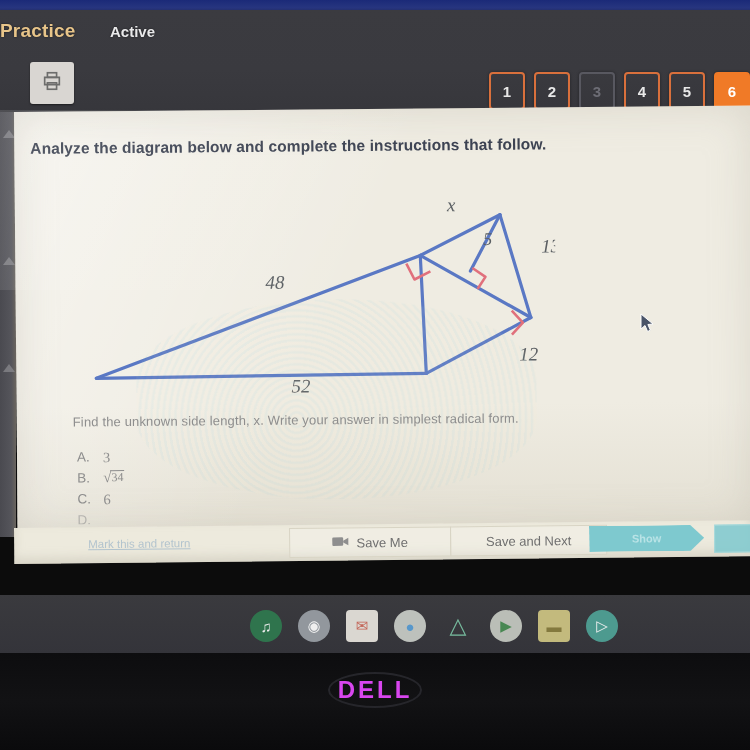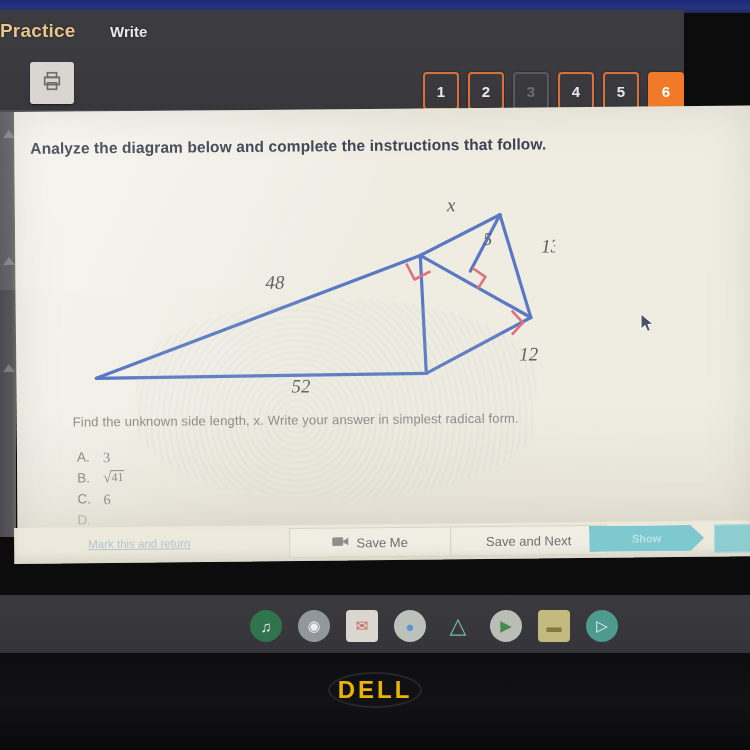--- a/index.html
+++ b/index.html
@@ -14,21 +14,21 @@
   #photo{position:absolute;inset:0;overflow:hidden;}
 
   
   .top-blue{
     position:absolute;left:0;top:0;width:750px;height:13px;
     background:linear-gradient(180deg,#1b2a78 0%, #27357f 60%, #20285c 100%);
   }
 
   
   .app-chrome{
-    position:absolute;left:0;top:10px;width:684px;height:108px;
+    position:absolute;left:0;top:10px;width:750px;height:108px;
     background:linear-gradient(180deg,#3b3b40 0%, #3a3a3f 55%, #36363b 100%);
   }
 
   .brand-practice{
     position:absolute;left:0px;top:10px;width:90px;
     font-size:19px;font-weight:bold;color:#e8c58a;
     letter-spacing:.2px;
     text-shadow:0 0 2px rgba(0,0,0,.6);
   }
   .brand-active{
@@ -149,21 +149,21 @@
        font-size:15px;color:#fff;opacity:.92;}
 
   
   .bezel{
     position:absolute;left:0;top:653px;width:750px;height:97px;
     background:linear-gradient(180deg,#0d0d0f 0%, #121214 50%, #0a0a0c 100%);
   }
   .dell-wrap{position:absolute;left:0;top:672px;width:750px;text-align:center;}
   .dell-ring{
     display:inline-block;border:2px solid #26262b;border-radius:50%;
-    padding:2px 8px;color:#eab308;font-size:24px;font-weight:bold;letter-spacing:3px;
+    padding:2px 8px;color:#d946ef;font-size:24px;font-weight:bold;letter-spacing:3px;
   }
 
   
   .cursor{position:absolute;left:640px;top:313px;}
 
   
   .diagram{position:absolute;left:60px;top:85px;}
 
   .dlabel{font-family:"Liberation Serif", serif;fill:#5b5f63;font-style:italic;}
   .dnum{font-family:"Liberation Serif", serif;fill:#5b5f63;font-style:italic;}
@@ -187,21 +187,21 @@
 </head>
 <body>
 
 <div id="photo">
 
   <div class="top-blue"></div>
 
   <div class="app-chrome">
 
     <div class="brand-practice">Practice</div>
-    <div class="brand-active">Write</div>
+    <div class="brand-active">Active</div>
 
     <div class="printer-btn">
       <span>
         <svg width="22" height="22" viewBox="0 0 24 24" fill="none" stroke="#4a4a4a" stroke-width="1.8">
           <rect x="7" y="3" width="10" height="5"></rect>
           <path d="M4 8h16v8H4z"></path>
           <rect x="7" y="14" width="10" height="7"></rect>
         </svg>
       </span>
     </div>
@@ -263,21 +263,21 @@
 
     <div class="choices">
       <div class="choice">
         <span class="lab">A.</span>
         <span class="val">3</span>
       </div>
       <div class="choice">
         <span class="lab">B.</span>
         <span class="radical">
           <span class="sign">√</span>
-          <span class="rad">41</span>
+          <span class="rad">34</span>
         </span>
       </div>
       <div class="choice">
         <span class="lab">C.</span>
         <span class="val">6</span>
       </div>
       <div class="choice clipped">
         <span class="lab">D.</span>
         <span class="val"></span>
       </div>

